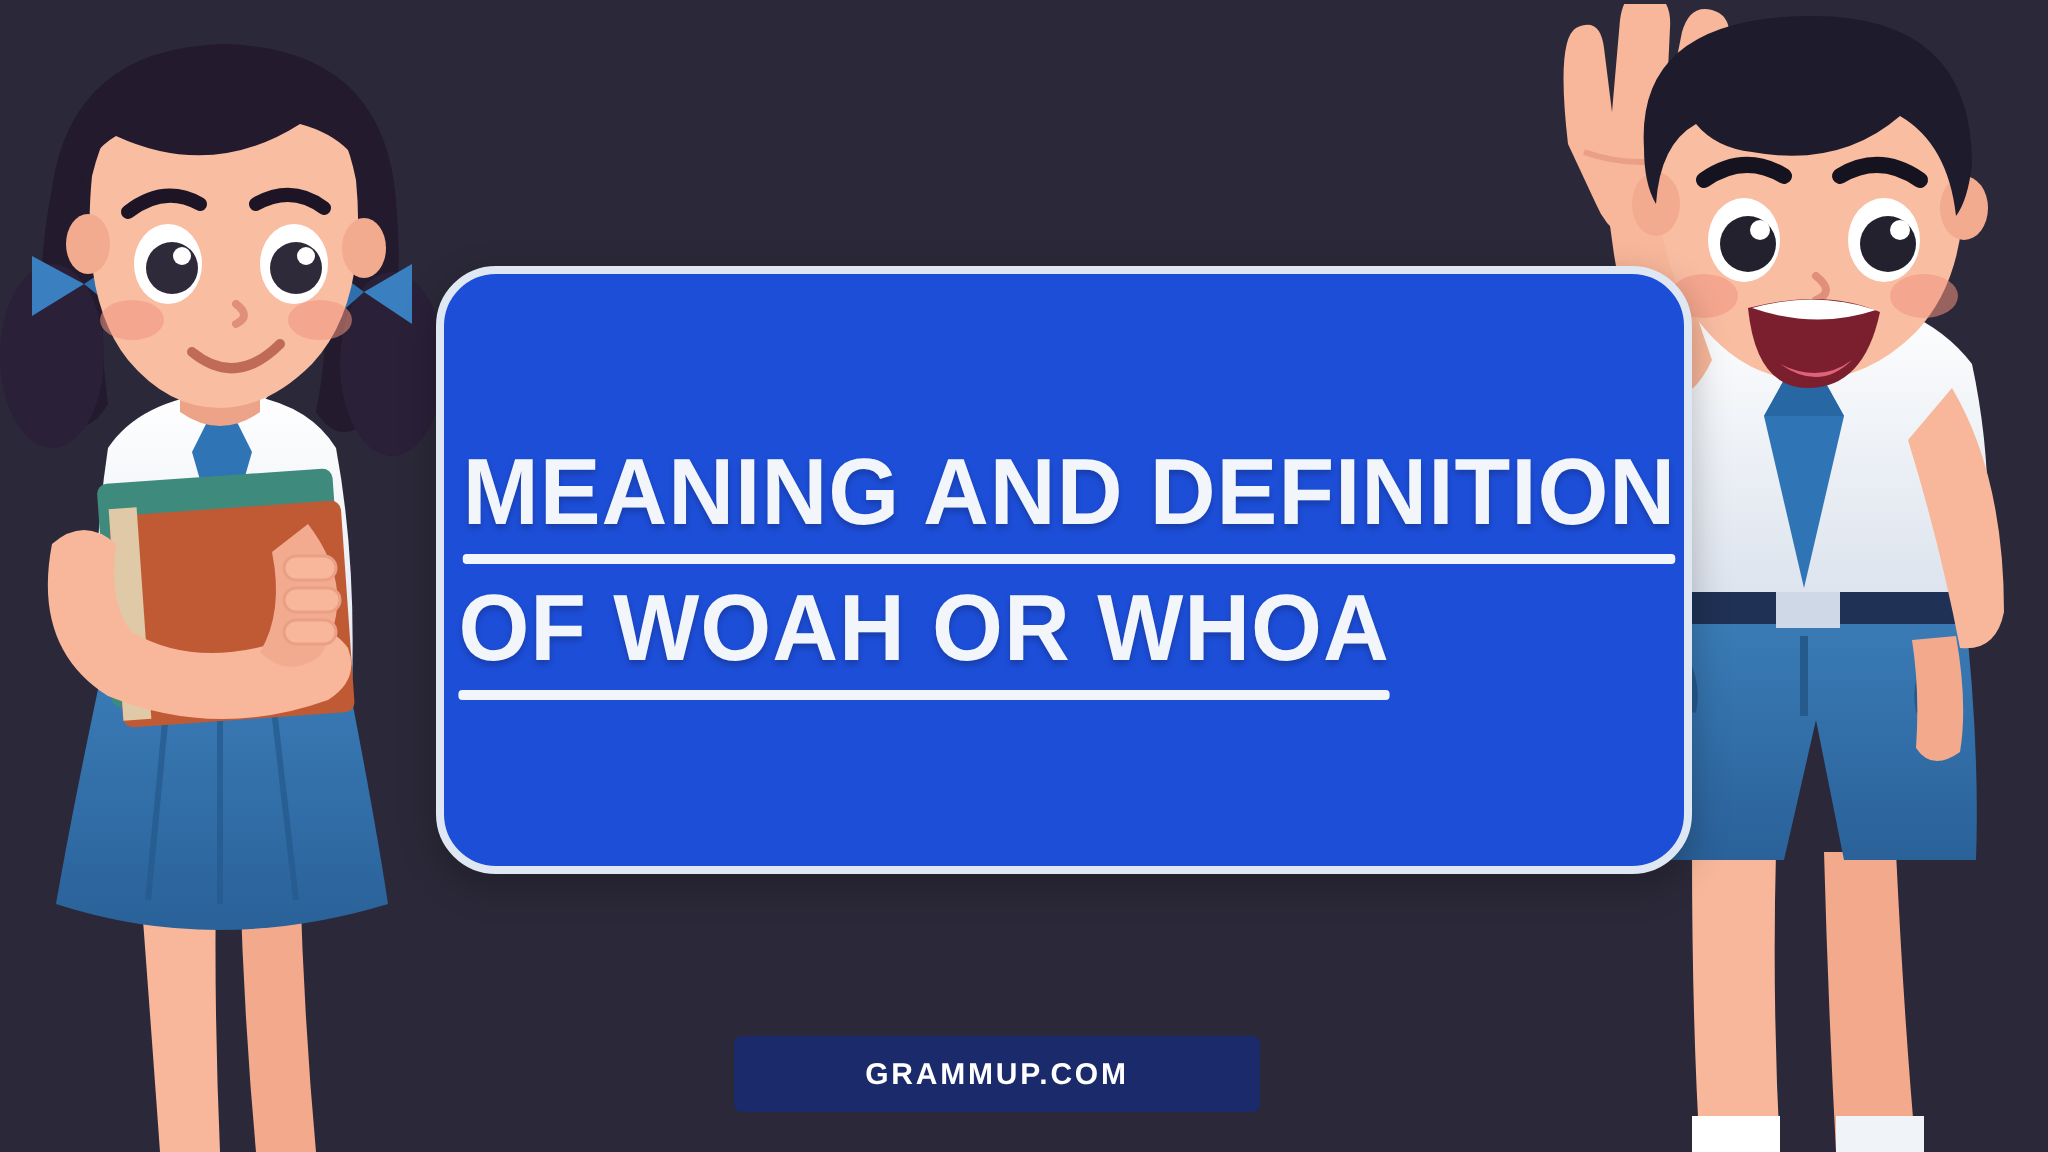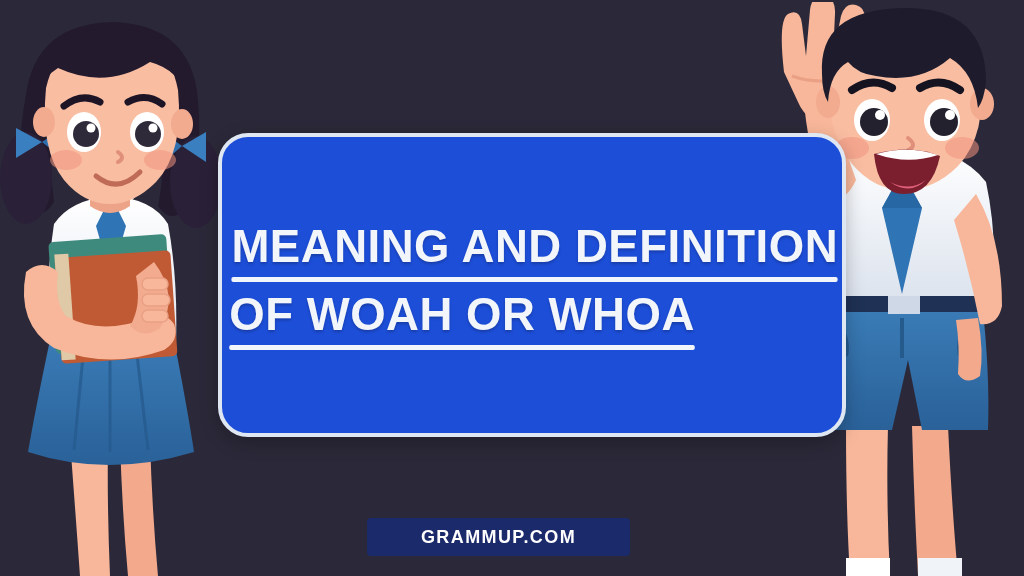--- a/index.html
+++ b/index.html
@@ -43,21 +43,21 @@
 
   
   .site-badge{
     position:absolute; left:367px; top:518px; width:263px; height:38px;
     background:#1b2a6b;
     border-radius:4px;
     display:flex; align-items:center; justify-content:center;
     z-index:7;
   }
   .site-badge span{
-    color:#ffffff; font-weight:bold; font-size:18px; letter-spacing:1.4px;
+    color:#ffffff; font-weight:bold; font-size:15px; letter-spacing:1.4px;
   }
 
   
   .char{ position:absolute; z-index:4; }
   .girl{ left:-8px; top:10px; width:240px; height:566px; }
   .boy { right:-6px; top:2px; width:268px; height:574px; }
 </style>
 </head>
 <body>
 

